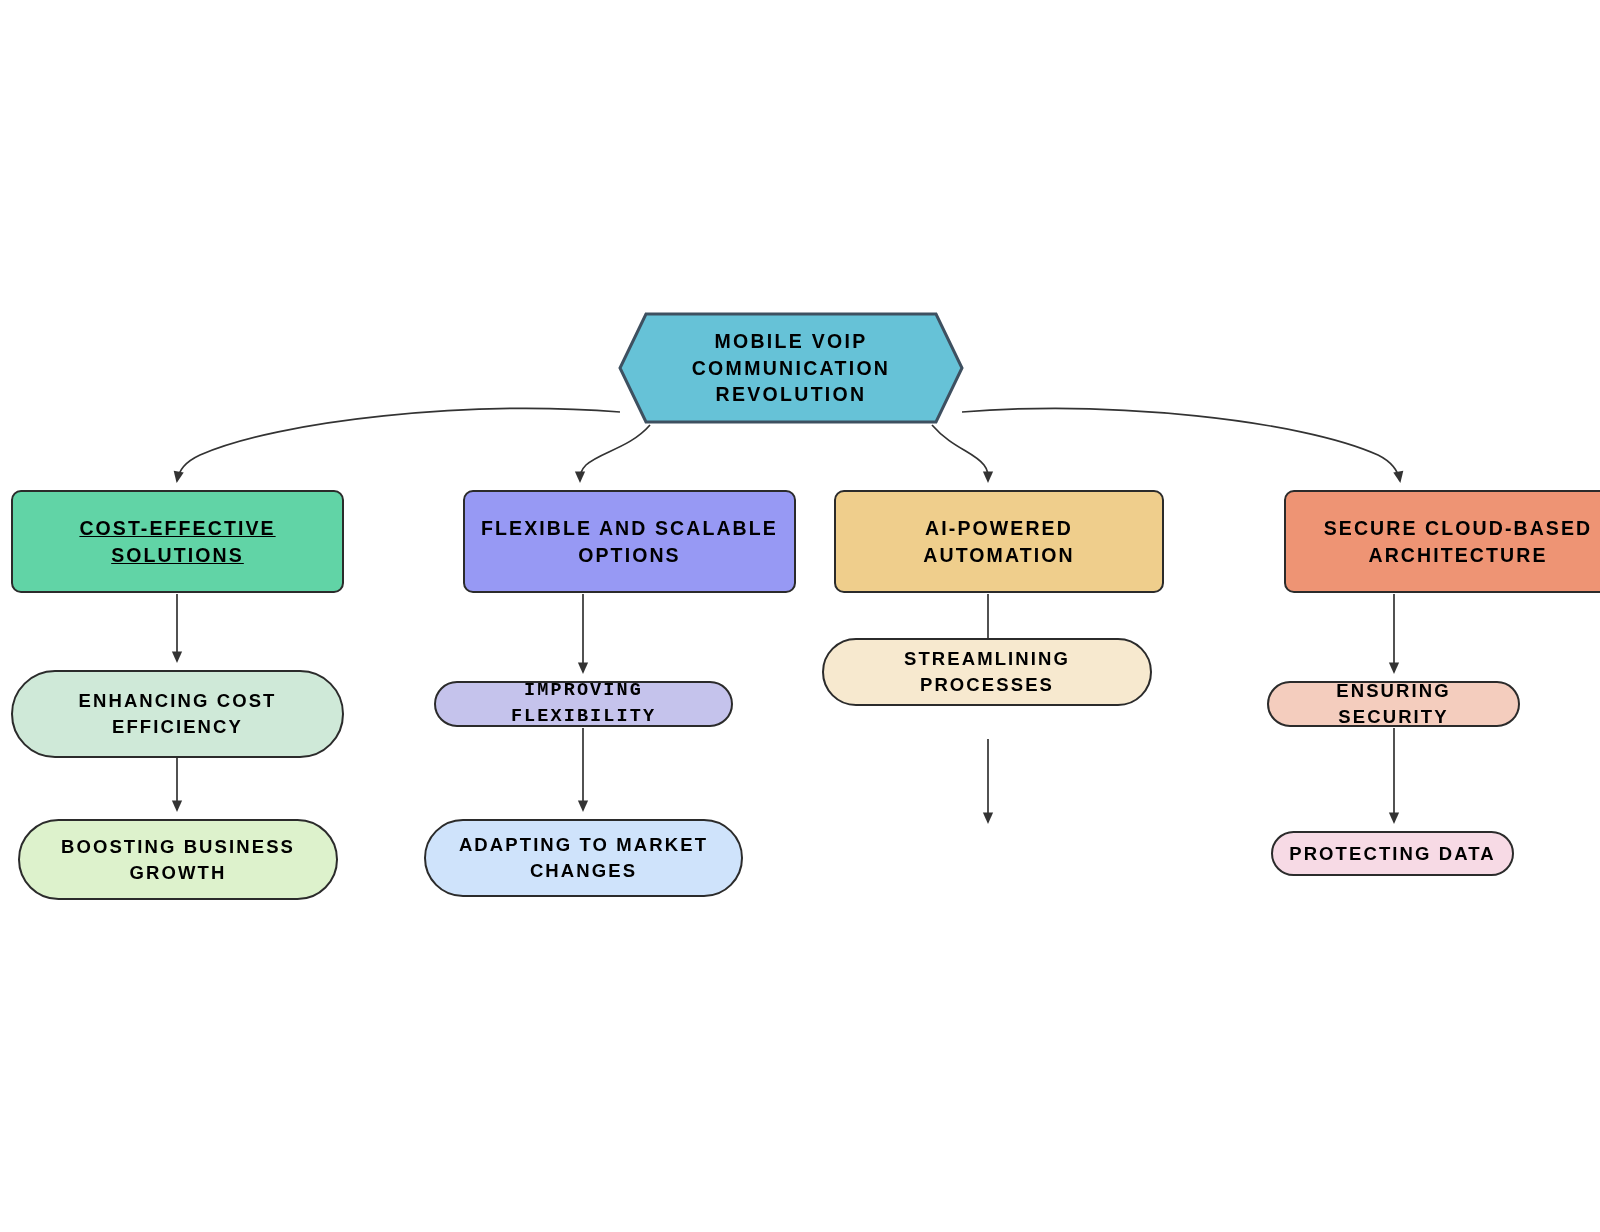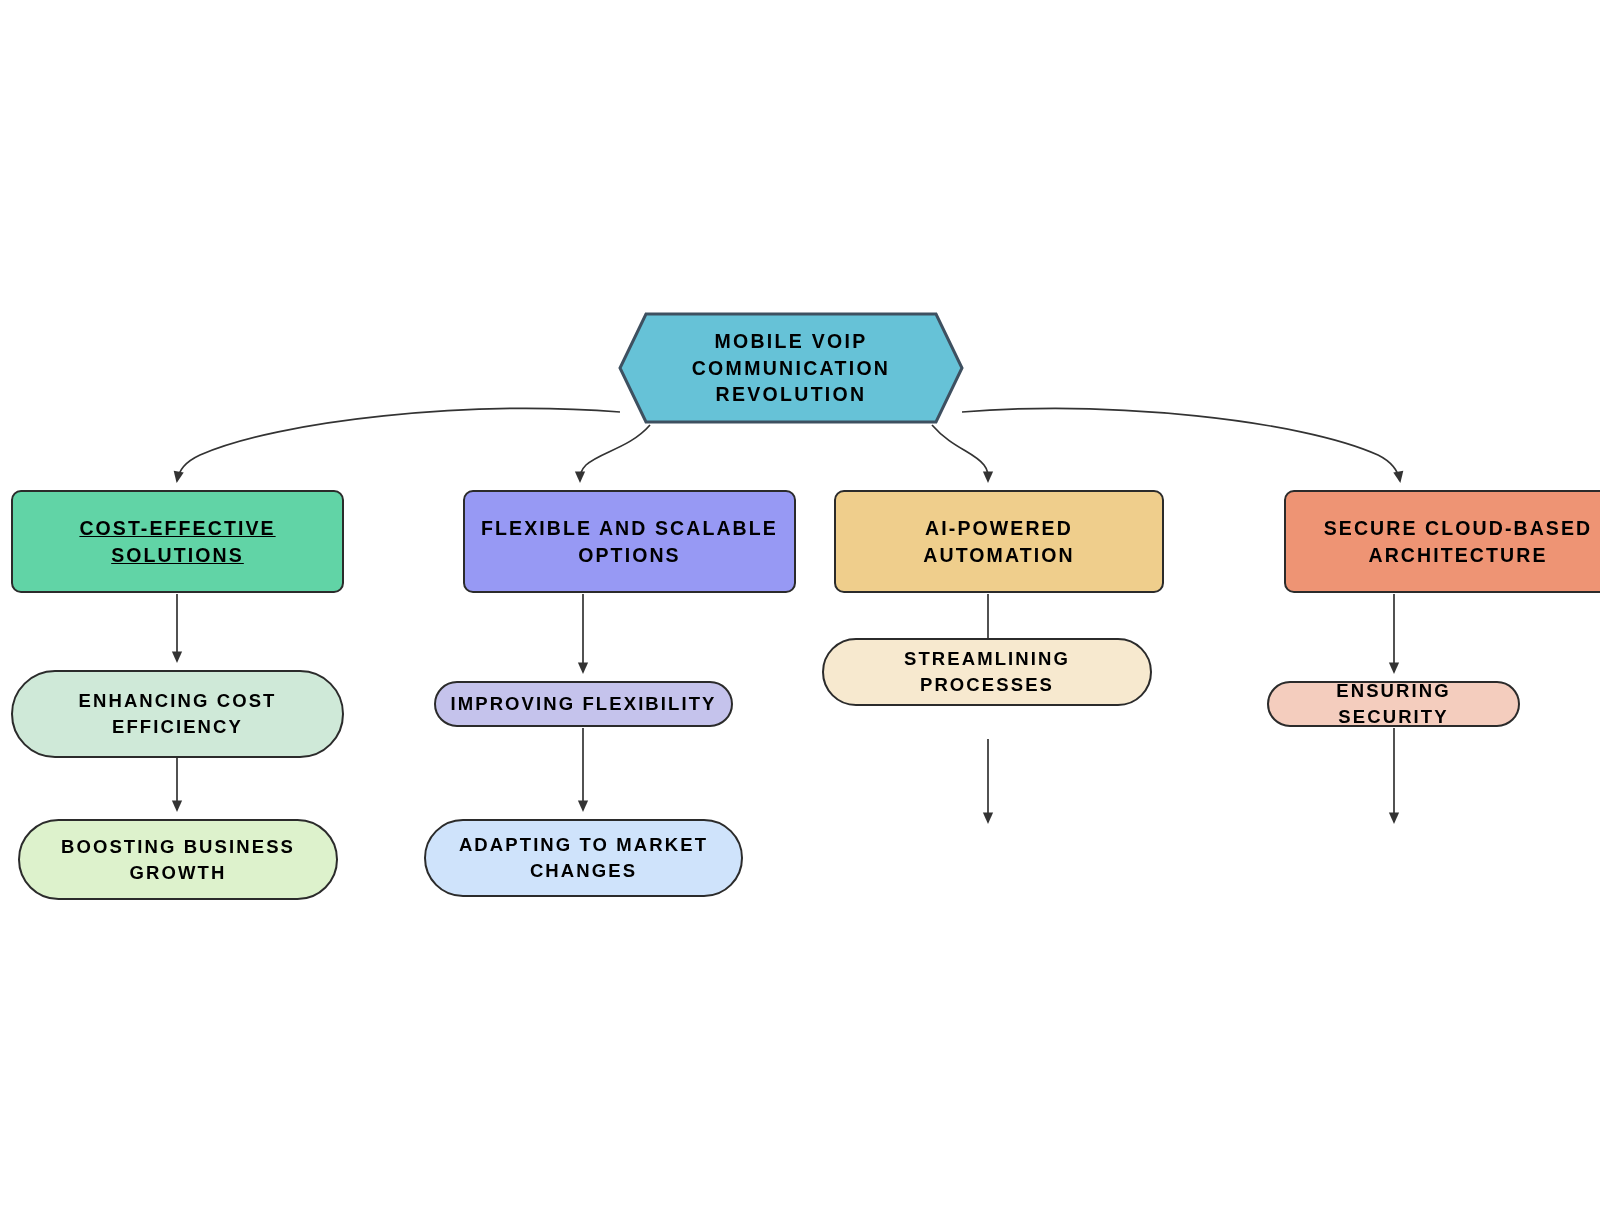--- a/index.html
+++ b/index.html
@@ -132,21 +132,21 @@
   <div class="node node-l3 node-stadium" id="node-c1-l3" style="left:18px; top:819px; width:320px; height:81px; background:#DDF2CC;">
     <span class="node-label">Boosting Business
 Growth</span>
   </div>
 
   <div class="node node-l1" id="node-c2-l1" style="left:417px; top:490px; width:333px; height:103px; background:#9799F4;margin-left:46px;">
     <span class="node-label">Flexible and Scalable
 Options</span>
   </div>
 
-  <div class="node node-l2 node-stadium" id="node-c2-l2" style="left:434px; top:681px; width:299px; height:46px; background:#C5C3EC;">
+  <div class="node node-l2 node-stadium" id="node-c2-l2" style="left:434px; top:681px; width:299px; height:46px; background:#C5C3EC;font-family:Liberation Mono, monospace;">
     <span class="node-label">Improving Flexibility</span>
   </div>
 
   <div class="node node-l3 node-stadium" id="node-c2-l3" style="left:424px; top:819px; width:319px; height:78px; background:#CFE3FB;">
     <span class="node-label">Adapting to Market
 Changes</span>
   </div>
 
   <div class="node node-l1" id="node-c3-l1" style="left:822px; top:490px; width:330px; height:103px; background:#EFCE8C;margin-left:12px;">
     <span class="node-label">AI-Powered
@@ -161,14 +161,17 @@
 
   <div class="node node-l1" id="node-c4-l1" style="left:1284px; top:490px; width:348px; height:103px; background:#EE9474;">
     <span class="node-label">Secure Cloud-Based
 Architecture</span>
   </div>
 
   <div class="node node-l2 node-stadium" id="node-c4-l2" style="left:1267px; top:681px; width:253px; height:46px; background:#F4CDBE;">
     <span class="node-label">Ensuring Security</span>
   </div>
 
+  <div class="node node-l3 node-stadium" id="node-c4-l3" style="left:1271px; top:831px; width:243px; height:45px; background:#F7DAE5;">
+    <span class="node-label">Protecting Data</span>
+  </div>
 
 </div>
 
 </body></html>

